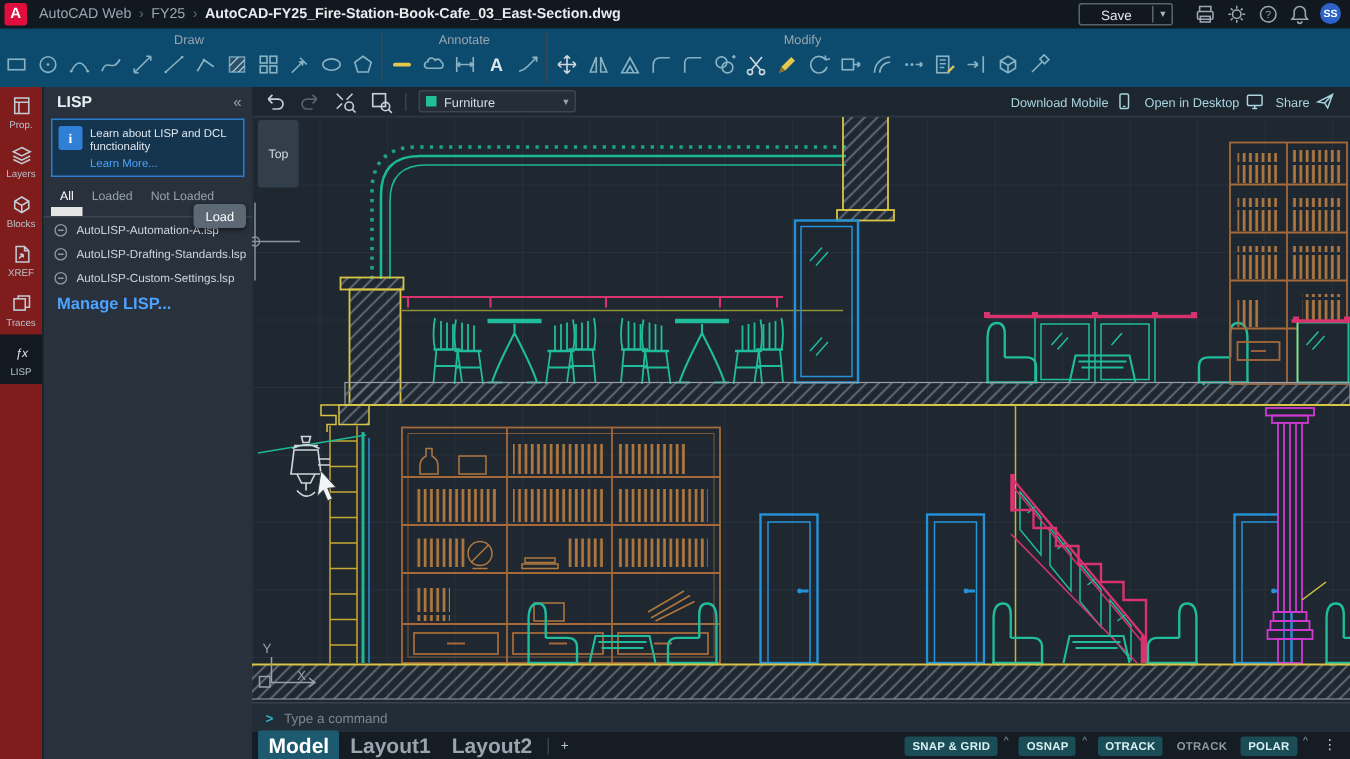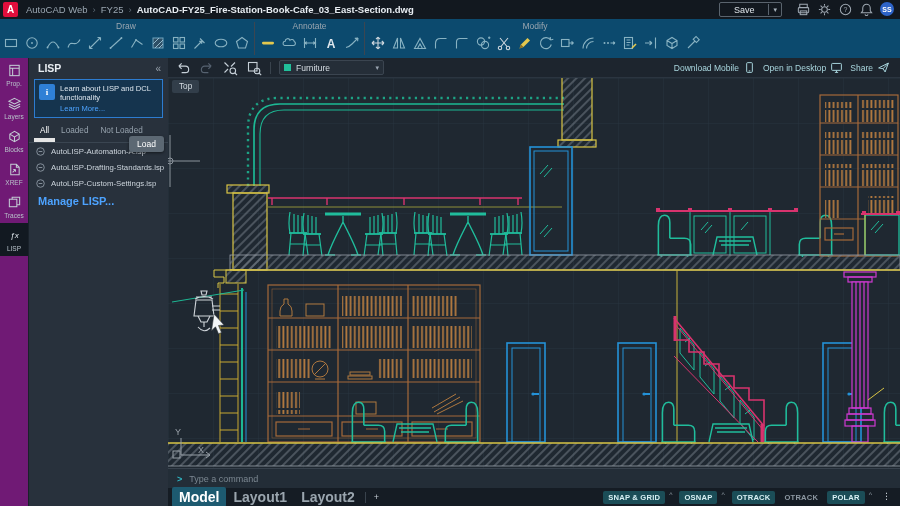--- a/index.html
+++ b/index.html
@@ -24,57 +24,57 @@
   #avatar{width:14px;height:14px;border-radius:50%;background:#2d63c8;color:#fff;font-size:7px;
           display:flex;align-items:center;justify-content:center;font-weight:bold;}
   
   #ribbon{position:absolute;left:0;top:19px;width:900px;height:39px;background:#0c4a6e;display:flex;}
   .rgroup{display:flex;flex-direction:column;align-items:center;padding-top:2px;}
   .rgroup .glabel{font-size:8.5px;color:#9aa6b0;height:10px;line-height:10px;}
   .rgroup .gicons{display:flex;align-items:center;}
   .ti{width:21px;height:24px;display:flex;align-items:center;justify-content:center;}
   .rsep{width:1px;background:#3c4651;margin:3px 2px;}
   
-  #rail{position:absolute;left:0;top:58px;width:28px;height:448px;background:#701a75;}
+  #rail{position:absolute;left:0;top:58px;width:28px;height:448px;background:#7f1d1d;}
   .ritem{display:flex;flex-direction:column;align-items:center;padding:5px 0 4px;}
   .ritem .rlbl{font-size:6.5px;color:#b8c2ca;margin-top:2px;}
   .ritem.active{background:#121921;}
   
   #panel{position:absolute;left:28px;top:58px;width:140px;height:448px;background:#28313c;border-left:1px solid #19212a;box-sizing:border-box;}
   #panel-head{display:flex;align-items:center;justify-content:space-between;padding:4px 7px 2px 9px;}
   #panel-title{font-size:10.5px;font-weight:bold;color:#e8edf2;}
   #panel-collapse{font-size:10px;color:#97a2ac;}
   #banner{margin:3px 5px;border:1px solid #2d7cd0;background:#15344e;display:flex;padding:4px;gap:5px;}
   #banner .binfo{flex:0 0 16px;height:16px;background:#2f80d6;border-radius:2px;color:#fff;font-size:9px;
                  font-weight:bold;display:flex;align-items:center;justify-content:center;font-family:"Liberation Serif",serif;}
   #banner .btxt{font-size:7.6px;color:#dde6ee;line-height:1.25;}
   #banner .blink{color:#4da3ff;display:block;margin-top:1px;}
   #tabs{display:flex;gap:0;padding:3px 0 0 5px;border-bottom:1px solid #3a4551;}
   .ptab{font-size:8.2px;color:#96a2ad;padding:2px 6px 3px;}
-  .ptab.active{color:#fff;border-bottom:4px solid #e5e5e5;}
+  .ptab.active{color:#fff;border-bottom:6px solid #e5e5e5;}
   .frow{display:flex;align-items:center;gap:5px;padding:3px 6px;height:10px;}
   .frow .fname{font-size:7.8px;color:#ccd4dc;white-space:nowrap;}
   #load-btn{position:absolute;top:78px;right:4px;background:#5c6873;color:#fff;font-size:8.5px;
             padding:3px 8px;border-radius:3px;box-shadow:0 1px 3px rgba(0,0,0,.5);}
   #manage{font-size:11px;color:#4da3ff;padding:4px 0 0 9px;font-weight:bold;}
   #refresh-ic{margin-left:auto;}
   
   #work{position:absolute;left:168px;top:58px;width:732px;height:384px;}
   #ctool{position:absolute;left:0;top:0;width:732px;height:20px;background:#1d252e;border-bottom:1px solid #2b3540;
          display:flex;align-items:center;box-sizing:border-box;padding-left:8px;gap:8px;}
   .ctsep{width:1px;height:12px;background:#39434d;}
   #layer-dd{display:flex;align-items:center;gap:5px;background:#252e38;border:1px solid #3b4550;border-radius:2px;
             height:13px;width:95px;padding:0 4px;}
   #layer-dd .sw{width:7px;height:7px;background:#21bf9a;}
   #layer-dd .lname{font-size:8.5px;color:#d7dee4;flex:1;}
   #layer-dd .dcaret{font-size:7px;color:#9aa5b0;}
   #ctool-right{margin-left:auto;display:flex;align-items:center;gap:7px;padding-right:10px;}
   .clink{display:flex;align-items:center;gap:4px;font-size:8.5px;color:#a9d6de;}
   #viewbadge{position:absolute;left:4px;top:22px;background:#323e4a;color:#d5dde3;font-size:8.2px;
-             padding:2px 7px;border-radius:2px;z-index:5;}
+             padding:18px 7px;border-radius:2px;z-index:5;}
   #cad{position:absolute;left:0;top:20px;width:732px;height:390px;background:#1f2831;}
   
   #cmdrow{position:absolute;left:0;top:410px;width:732px;height:20px;background:#232d37;border-top:1px solid #38424d;
           display:flex;align-items:center;box-sizing:border-box;padding-left:9px;gap:7px;}
   #cmdrow .prompt{color:#2fb8c6;font-size:9px;font-weight:bold;}
   #cmdrow .ph{color:#7b8791;font-size:9px;}
   #botbar{position:absolute;left:0;top:430px;width:732px;height:18px;background:#151c24;display:flex;align-items:center;}
   .mtab{font-size:14px;color:#9aa5ae;padding:2px 7px;font-weight:bold;}
   .mtab.active{background:#1d5a70;color:#fff;border-radius:2px;margin-left:4px;}
   #tabsep{width:1px;height:11px;background:#39434d;margin:0 3px;}

